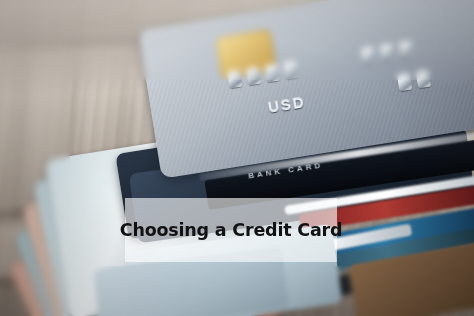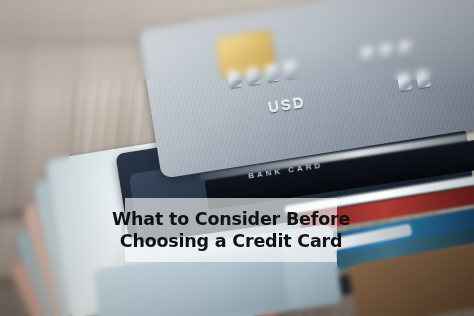--- a/index.html
+++ b/index.html
@@ -365,17 +365,16 @@
   <div class="pale-card"></div>
   <div class="pale-card2"></div>
   <div class="brown-card"></div>
 
   <div class="dof-top"></div>
   <div class="dof-left"></div>
   <div class="dof-bottom"></div>
   <div class="vignette"></div>
 
   <div class="title-overlay">
-    <div class="title-line">What to Consider Before</div>
     <div class="title-line">Choosing a Credit Card</div>
   </div>
 
 </div>
 
 </body></html>

